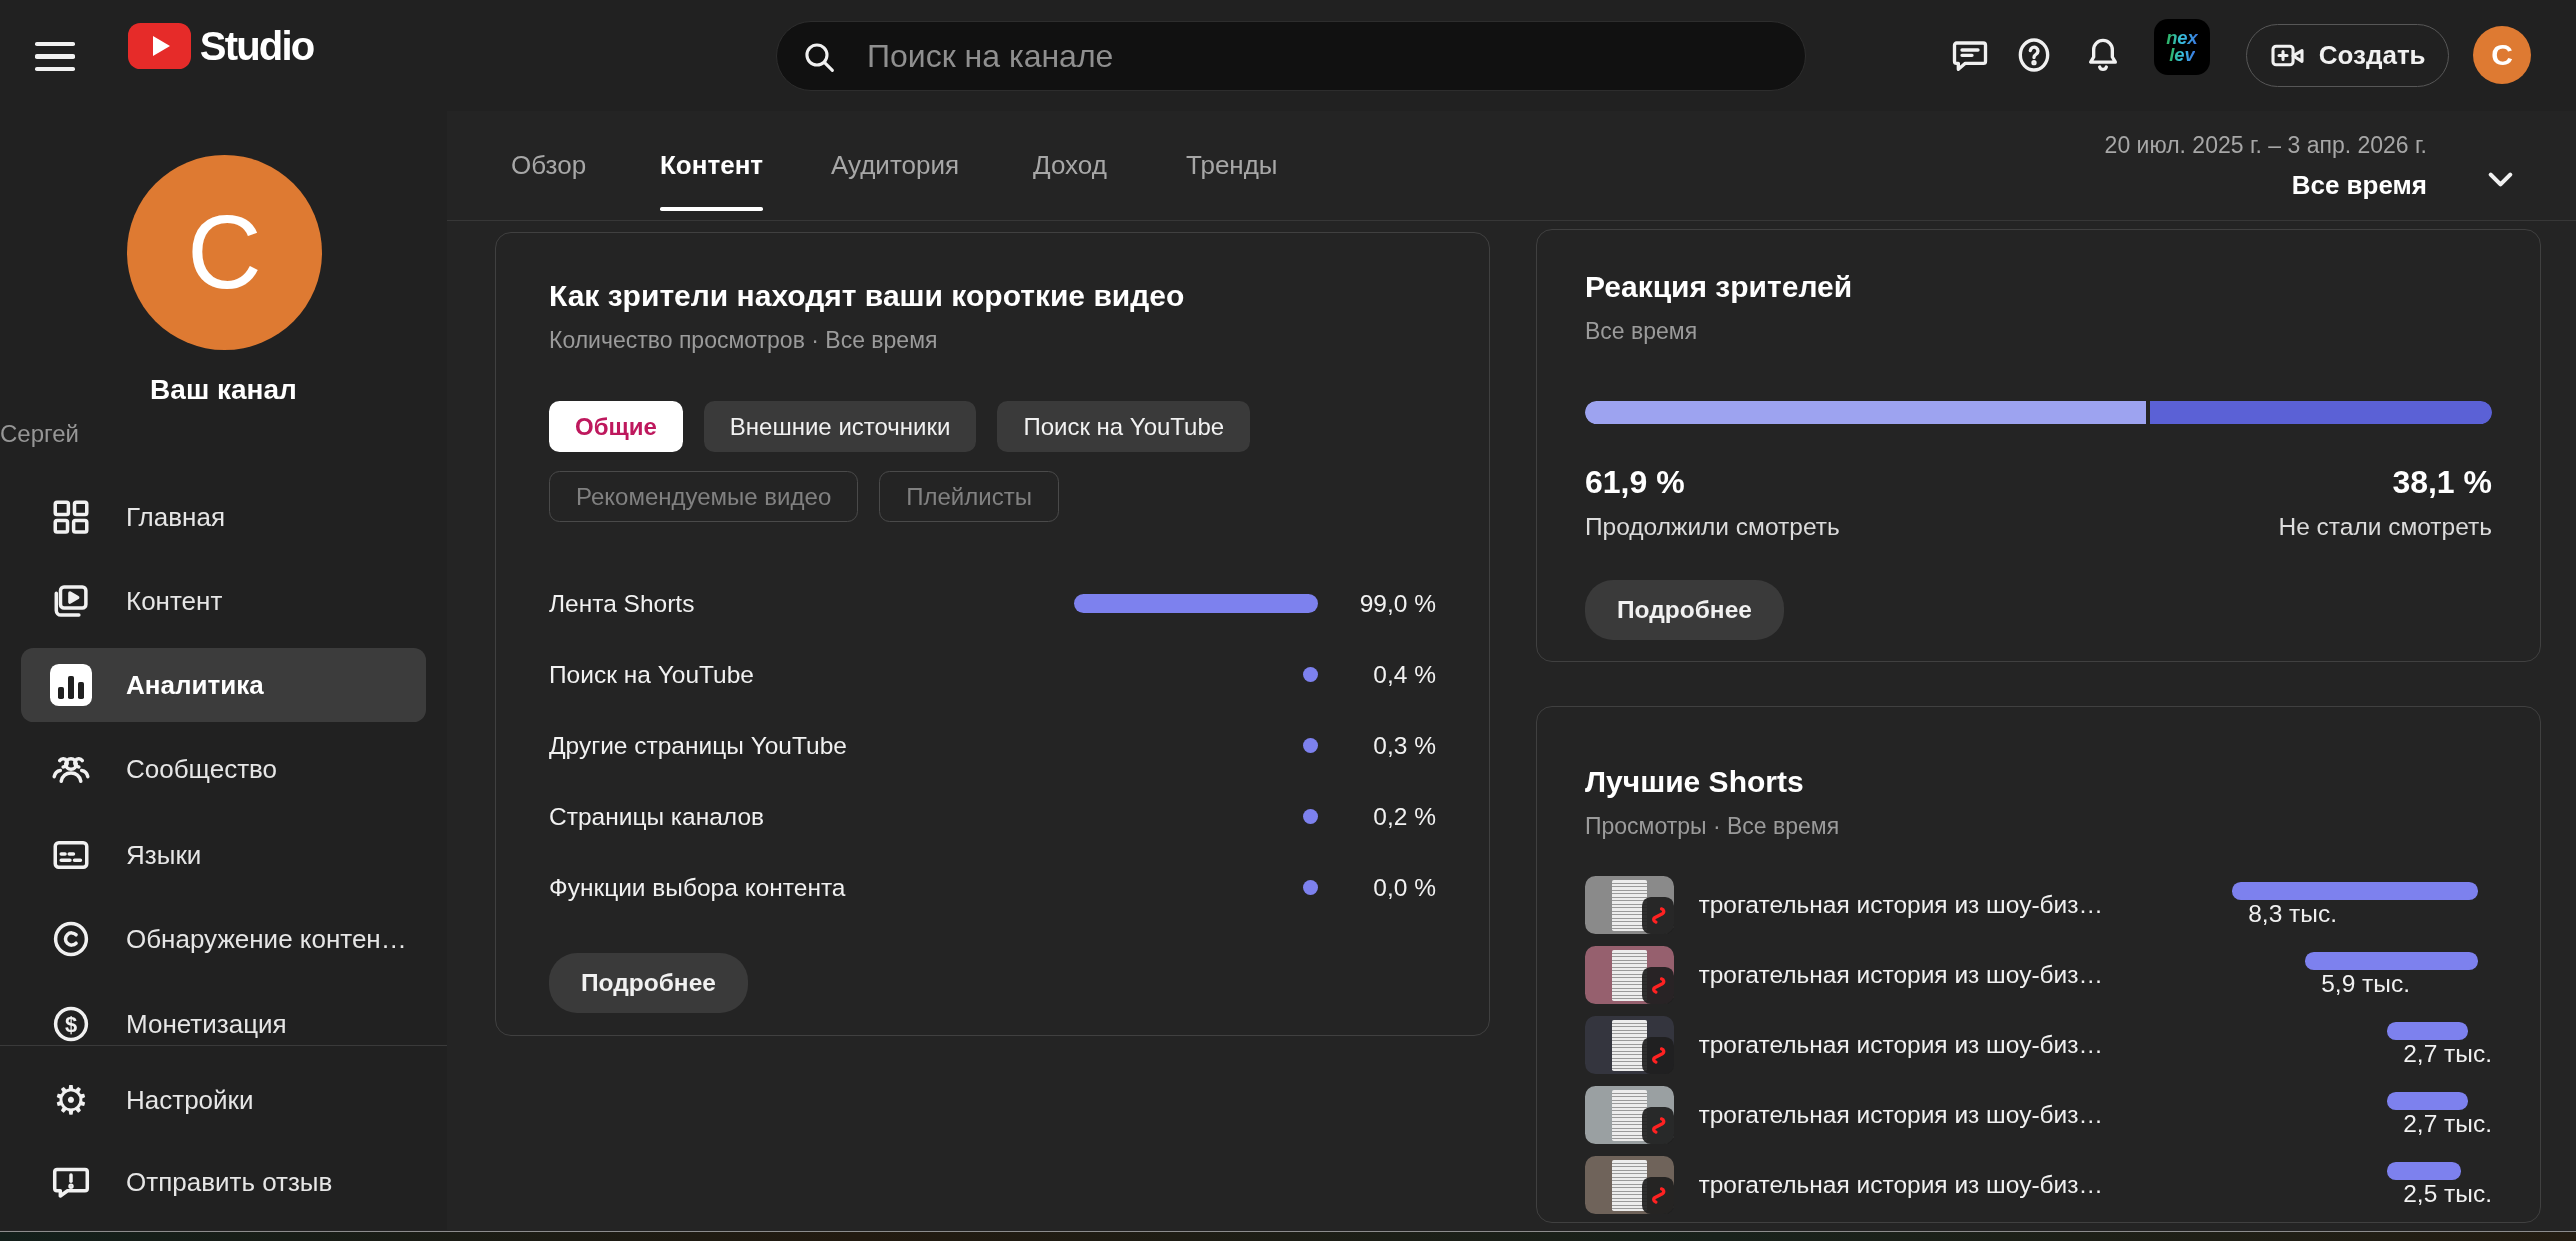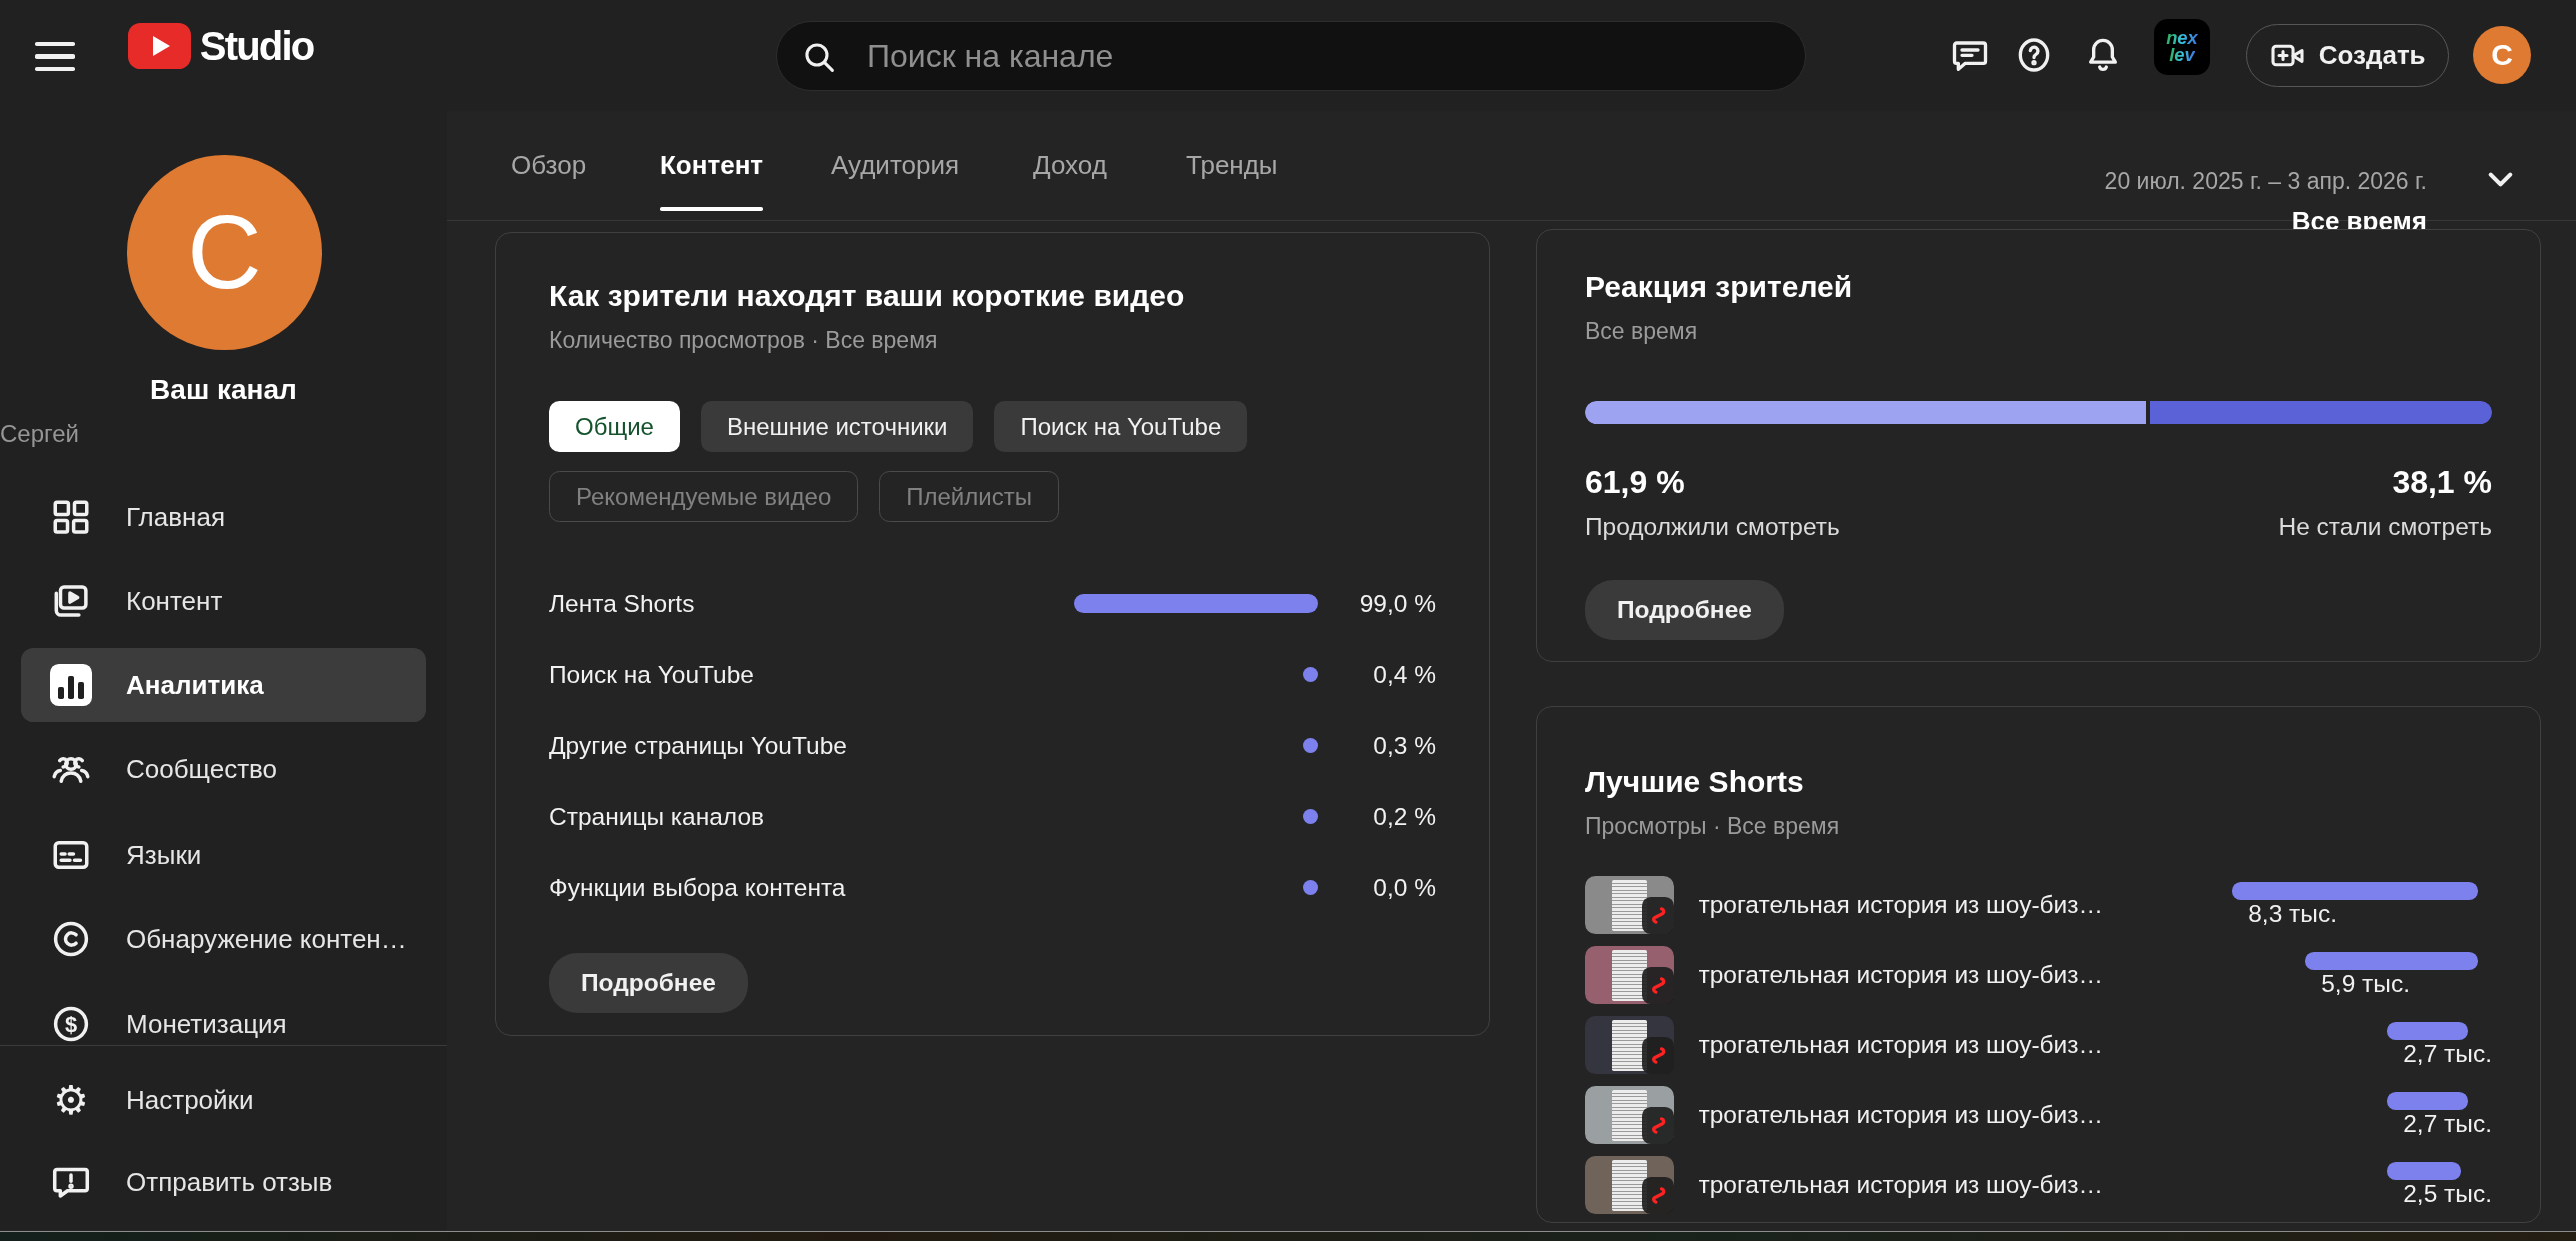--- a/index.html
+++ b/index.html
@@ -36,38 +36,38 @@
   .icon-analytics i { display:block; width:6.1px; background:#202020; border-radius:1.8px; }
   .sb-divider { position:absolute; left:0; top:934px; width:447px; height:0.9px; background:#3a3a3a; }
   .gear-glyph { font-size:40px; color:#f1f1f1; line-height:1; }
 
   
   .content { position:absolute; left:447px; top:111px; width:2129px; height:1119px; background:#242424; }
   .head-row { position:absolute; left:0; top:0; width:2129px; height:110px; border-bottom:0.9px solid #373737; }
   .tab { position:absolute; top:39px; font-size:26px; color:#a7a7a7; cursor:pointer; white-space:nowrap; }
   .tab.active { color:#fff; font-weight:bold; }
   .tab.active::after { content:""; position:absolute; left:0; right:0; bottom:-30px; height:4.4px; background:#fff; border-radius:1.8px; }
-  .date-block { position:absolute; right:149px; top:21px; text-align:right; cursor:pointer;margin-top:36px; }
+  .date-block { position:absolute; right:149px; top:21px; text-align:right; cursor:pointer; }
   .date-range { font-size:23px; color:#a7a7a7; }
   .date-preset { font-size:26px; color:#fff; font-weight:bold; margin-top:10.5px; }
   .date-chevron { position:absolute; right:54px; top:46px; width:44px; height:44px; display:flex; align-items:center; justify-content:center; cursor:pointer; }
 
   .card { position:absolute; background:#242424; border:0.9px solid #404040; border-radius:16px; }
   .card-title { font-size:30px; font-weight:bold; color:#fff; }
   .card-sub { font-size:23px; color:#9b9b9b; margin-top:14px; }
   .details-btn { display:inline-block; background:#3a3a3a; color:#f1f1f1; font-size:24.5px; font-weight:bold; border:none; border-radius:28px; padding:16px 32px; cursor:pointer; font-family:"Liberation Sans", sans-serif; }
 
   
   .card-traffic { left:48px; top:121px; width:995px; height:804px; padding:46px 53px; }
   .chip-row { display:flex; gap:21px; }
   .chip-row.r1 { margin-top:47px; }
   .chip-row.r2 { margin-top:19px; }
   .chip { height:51px; display:flex; align-items:center; padding:0 26px; border-radius:10.5px; font-size:24px; cursor:pointer; white-space:nowrap; }
   .chip.filled { background:#3a3a3a; color:#f1f1f1; }
-  .chip.selected { background:#fff; color:#14532d; font-weight:normal; }
+  .chip.selected { background:#fff; color:#be185d; font-weight:bold; }
   .chip.outline { background:transparent; border:0.9px solid #4a4a4a; color:#818181; }
   .t-rows { margin-top:46px; }
   .t-row { display:flex; align-items:center; height:71px; }
   .t-label { flex:1; font-size:24.5px; color:#f1f1f1; }
   .t-viz { display:flex; align-items:center; justify-content:flex-end; width:272px; padding-right:26px; }
   .t-bar { height:19px; border-radius:9.6px; background:#7d81ee; }
   .t-dot { width:15px; height:15px; border-radius:50%; background:#7d81ee; }
   .t-val { width:92px; text-align:right; font-size:24.5px; color:#f1f1f1; }
   .t-details { margin-top:30px; }
 

